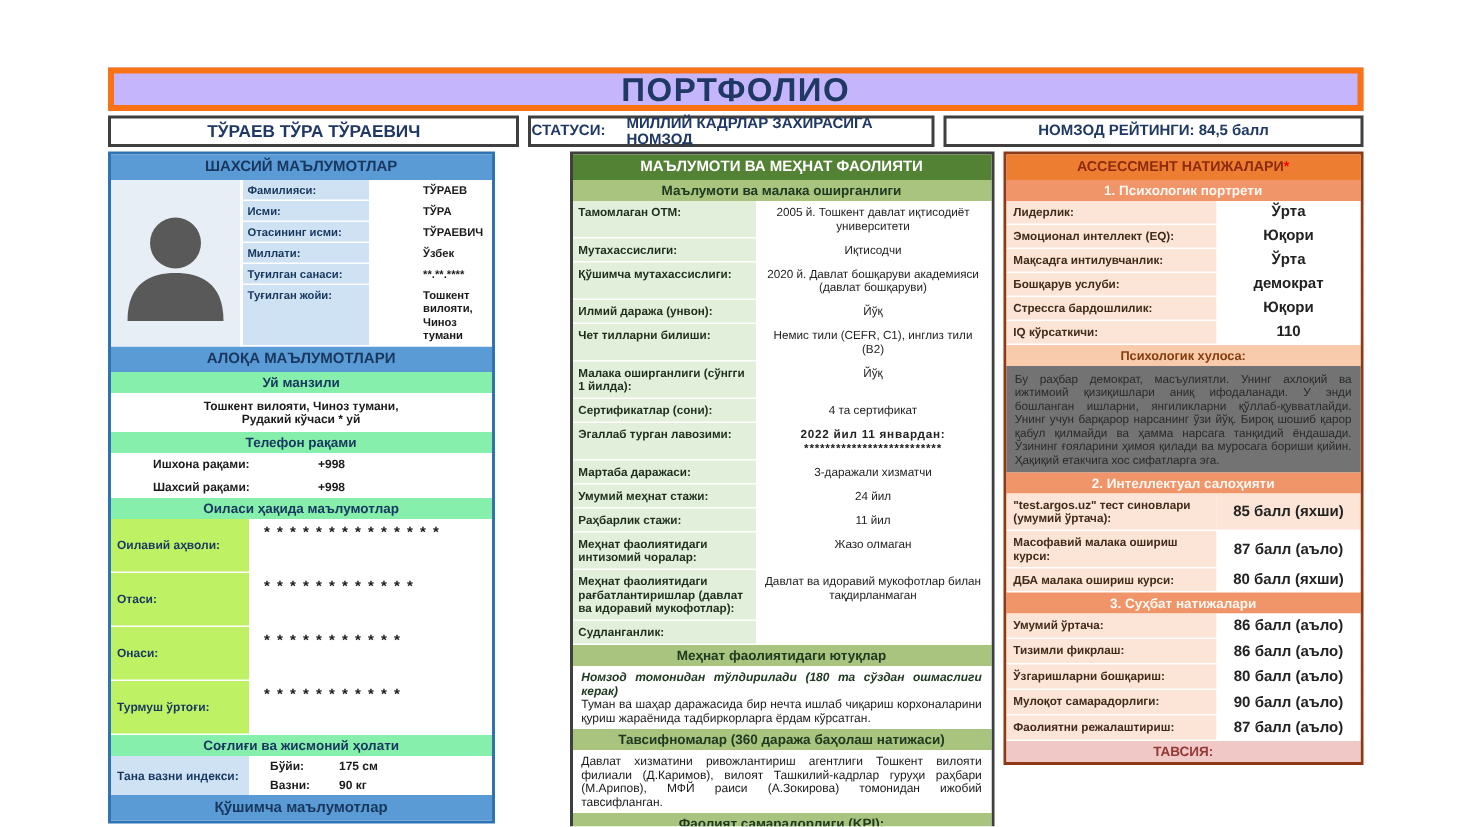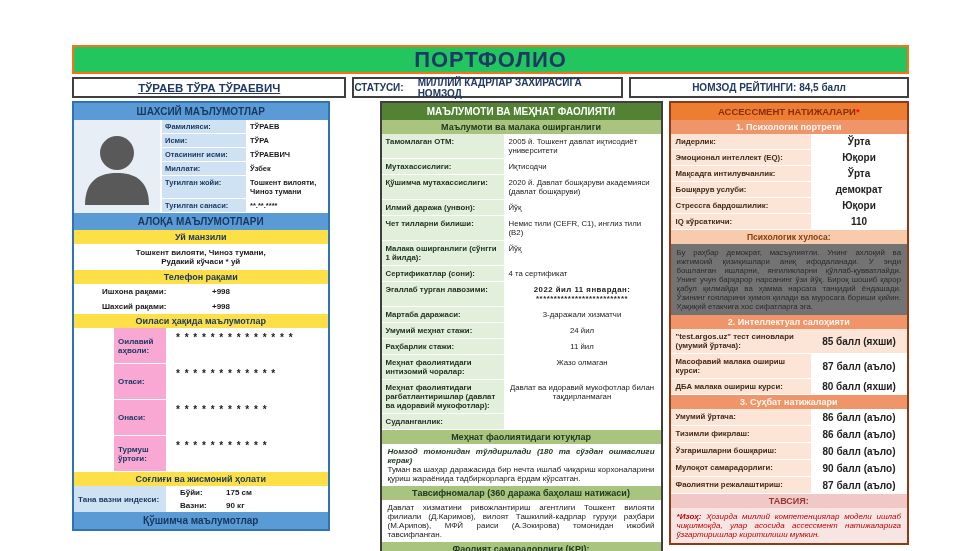--- a/index.html
+++ b/index.html
@@ -5,74 +5,74 @@
   * { margin:0; padding:0; box-sizing:border-box; }
   html,body { background:#fff; }
   .canvas {
     position:relative; width:980px; height:551px; background:#ffffff;
     font-family:"Liberation Sans", sans-serif; color:#222; overflow:hidden;
   }
   .doc { position:absolute; left:72px; top:45px; width:837px; }
 
   
   .title-bar {
-    border:2px solid #f97316; height:29px; display:flex; align-items:center; justify-content:center;
-    background:#22c55e; margin-bottom:3px;
+    border:4px solid #f97316; height:29px; display:flex; align-items:center; justify-content:center;
+    background:#c4b5fd; margin-bottom:3px;
   }
   .title-bar .t { font-size:22px; font-weight:bold; color:#1f3864; letter-spacing:1px; }
   .subhead-row { display:flex; gap:6px; margin-bottom:3px; }
   .subhead-cell {
     border:2px solid #3f3f3f; background:#fff; height:21px; display:flex; align-items:center;
     justify-content:center; font-weight:bold; color:#1f3864; font-size:11px; gap:14px;
   }
-  .w-left { width:292px;text-decoration:underline; } .w-mid { width:288px; } .w-right { width:298px; }
+  .w-left { width:292px; } .w-mid { width:288px; } .w-right { width:298px; }
   .subhead-cell .lbl { font-size:10px; }
 
   
   .cols { display:flex; gap:6px; align-items:flex-start; }
   .col { background:#fff; }
   .col-left  { border:2px solid #2e74b5; width:272px; }
   .col-mid   { border:2px solid #3f3f3f; width:299px;margin-left:44px; }
   .col-right { border:2px solid #8f3a16; width:254px; }
 
   .bar { text-align:center; font-weight:bold; padding:3px 2px; }
   .bar-blue   { background:#5b9bd5; color:#17375e; font-size:10px; }
-  .bar-blue-l { background:#fde047; color:#17375e; font-size:9px; padding:2px; }
+  .bar-blue-l { background:#86efac; color:#17375e; font-size:9px; padding:2px; }
   .bar-green  { background:#548235; color:#ffffff; font-size:10px; }
   .bar-green-l{ background:#a9c47f; color:#203a20; font-size:9px; padding:2px; }
   .bar-orange { background:#ed7d31; color:#8c2b0e; font-size:9.5px; }
   .bar-orange-l{ background:#f0956a; color:#fff7f0; font-size:9px; padding:2px; }
   .bar-peach  { background:#f8cbad; color:#843c0c; font-size:8.5px; padding:2px; }
   .bar-pink   { background:#f0c8c6; color:#953734; font-size:9px; padding:2px; }
 
   
   .personal { display:flex; }
   .photo-box { width:88px; background:#e8eef5; border-right:2px solid #fff; display:flex; align-items:center; justify-content:center; padding:4px; }
   .pfields { flex:1; }
-  .prow { display:grid; grid-template-columns:84px 1fr; border-bottom:1px solid #fff; min-height:13px; }
+  .prow { display:grid; grid-template-columns:84px 1fr; border-bottom:1px solid #fff; min-height:13px;gap:32px; }
   .prow .pl { background:#cfe2f3; color:#17375e; font-weight:bold; font-size:7.5px; padding:2px 3px; }
   .prow .pv { background:#fff; font-size:7.5px; padding:2px 4px; color:#1a1a1a; font-weight:bold; }
   .addr { text-align:center; font-size:8px; font-weight:bold; color:#1a1a1a; padding:4px 6px; white-space:pre-line; background:#fff; }
   .phone-row { display:grid; grid-template-columns:110px 1fr; padding:3px 0 3px 28px; background:#fff; }
   .phone-row .pl { font-weight:bold; font-size:8px; color:#1a1a1a; }
   .phone-row .pv { font-size:8px; font-weight:bold; color:#1a1a1a; }
   .fam-row { display:grid; grid-template-columns:92px 1fr; border-bottom:1px solid #fff; min-height:36px; }
-  .fam-row .fl { background:#f9a8d4; color:#17375e; font-weight:bold; font-size:8px; padding:3px 4px; display:flex; align-items:center;margin-left:40px; }
+  .fam-row .fl { background:#bef264; color:#17375e; font-weight:bold; font-size:8px; padding:3px 4px; display:flex; align-items:center; }
   .fam-row .fv { background:#fff; font-size:10px; font-weight:bold; color:#1a1a1a; padding:4px 6px 0 10px; letter-spacing:1px; }
   .health { display:grid; grid-template-columns:92px 1fr; }
   .health .hl { background:#cfe2f3; color:#17375e; font-weight:bold; font-size:8px; padding:3px 4px; display:flex; align-items:center; text-align:left; }
   .hrows { background:#fff; }
   .hrow { display:grid; grid-template-columns:46px 1fr; padding:2px 0 2px 14px; }
   .hrow .pl { font-size:8px; font-weight:bold; color:#1a1a1a; }
   .hrow .pv { font-size:8px; font-weight:bold; color:#1a1a1a; }
 
   
   .mrow { display:grid; grid-template-columns:122px 1fr; border-bottom:1px solid #fff; }
   .mrow .ml { background:#e2efda; color:#1d2e1d; font-weight:bold; font-size:7.8px; padding:3px 4px; }
-  .mrow .mv { background:#fff; font-size:7.8px; padding:3px 5px; color:#222; }
+  .mrow .mv { background:#fff; font-size:7.8px; padding:3px 5px; color:#222;text-align:center; }
   .mrow .mv.ctr { text-align:center; }
   .mrow .mv.b { font-weight:bold; white-space:pre-line; letter-spacing:0.5px; }
   .mtext { background:#fff; font-size:8px; padding:3px 6px; text-align:justify; color:#1a1a1a; }
   .mtext .it { font-style:italic; font-weight:bold; color:#203a20; }
   .kpi-line { background:#fff; font-size:8px; padding:5px 6px 7px; color:#1a1a1a; }
   .kpi-line .b { font-weight:bold; }
 
   
   .orow { display:grid; grid-template-columns:1fr 96px; border-bottom:1px solid #fff; }
   .orow .ol { background:#fce4d6; color:#402a18; font-weight:bold; font-size:7.8px; padding:3px 5px; }
@@ -129,26 +129,26 @@
             </div>
             <div class="prow">
               <div class="pl">Отасининг исми:</div>
               <div class="pv">ТЎРАЕВИЧ</div>
             </div>
             <div class="prow">
               <div class="pl">Миллати:</div>
               <div class="pv">Ўзбек</div>
             </div>
             <div class="prow">
+              <div class="pl">Туғилган санаси:</div>
+              <div class="pv">**.**.****</div>
+            </div>
+            <div class="prow">
               <div class="pl">Туғилган жойи:</div>
               <div class="pv">Тошкент вилояти, Чиноз тумани</div>
-            </div>
-            <div class="prow">
-              <div class="pl">Туғилган санаси:</div>
-              <div class="pv">**.**.****</div>
             </div>
           </div>
         </div>
 
         <div class="bar bar-blue">АЛОҚА МАЪЛУМОТЛАРИ</div>
         <div class="bar bar-blue-l">Уй манзили</div>
         <div class="addr">Тошкент вилояти, Чиноз тумани,
 Рудакий кўчаси * уй</div>
         <div class="bar bar-blue-l">Телефон рақами</div>
         <div class="phone-row">
@@ -338,20 +338,17 @@
         <div class="orow" style="min-height:17px;">
           <div class="ol">Мулоқот самарадорлиги:</div>
           <div class="ov">90 балл (аъло)</div>
         </div>
         <div class="orow" style="min-height:17px;">
           <div class="ol">Фаолиятни режалаштириш:</div>
           <div class="ov">87 балл (аъло)</div>
         </div>
 
         <div class="bar bar-pink">ТАВСИЯ:</div>
-        <div class="note">
-          <span class="b">*Изоҳ:</span><span> Ҳозирда миллий компетенциялар модели ишлаб чиқилмоқда, улар асосида ассессмент натижаларига ўзгартиришлар киритилиши мумкин.</span>
-        </div>
       </div>
 
     </div>
   </div>
 </div>
 
 </body></html>

